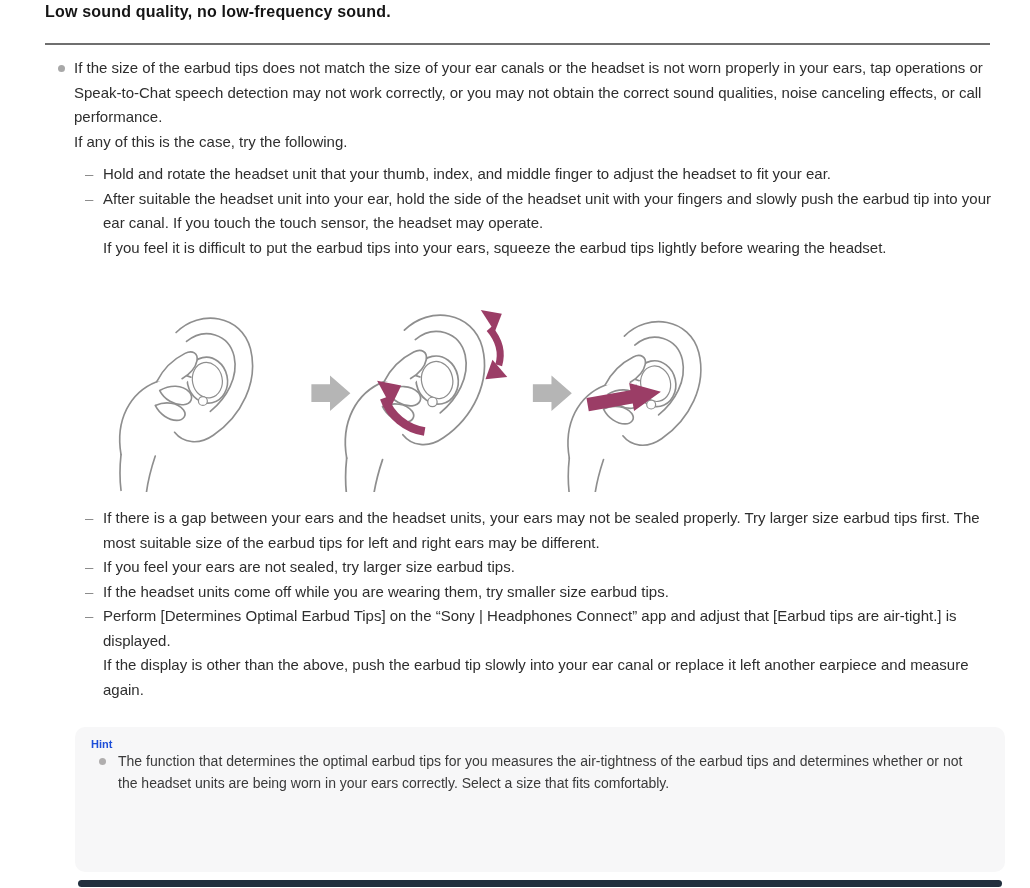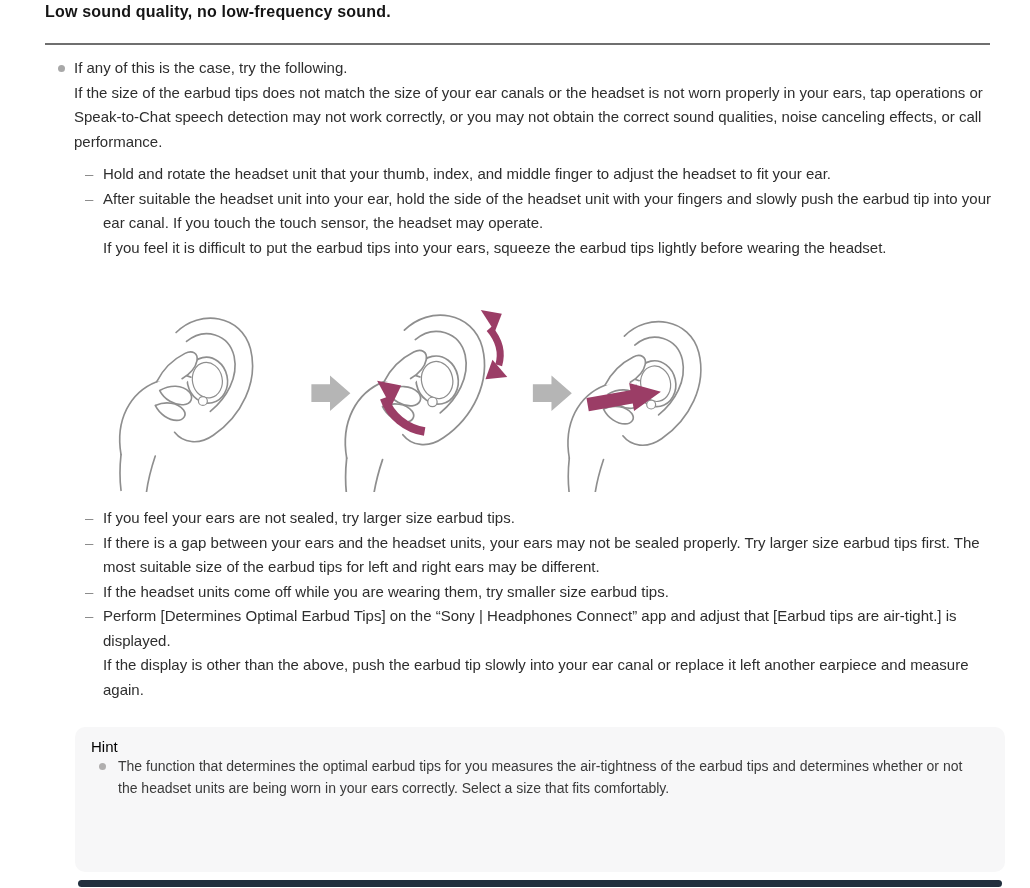--- a/index.html
+++ b/index.html
@@ -27,21 +27,21 @@
   .dash-list li::before {
     content:"–"; position:absolute; left:40px; top:0; color:#8c8c8c; font-size:15px; line-height:24.5px;
   }
   .steps { position:absolute; top:162px; left:45px; width:952px; }
   .tips  { position:absolute; top:506px; left:45px; width:952px; }
   .figure { position:absolute; top:297px; left:97px; width:660px; height:195px; }
   .hint {
     position:absolute; top:727px; left:75px; width:930px; height:145px;
     background:#f7f7f8; border-radius:10px; padding:11px 20px 12px 16px;
   }
-  .hint-title { font-size:15px; font-weight:normal; color:#000000; }
+  .hint-title { font-size:11px; font-weight:bold; color:#1d4ed8; }
   .hint ul { }
   .hint li { position:relative; padding-left:27px; font-size:14px; line-height:22px; color:#3a3a3a; }
   .hint li::before {
     content:""; position:absolute; left:8px; top:8px; width:7px; height:7px;
     border-radius:50%; background:#b0aeae;
   }
   .hbar {
     position:absolute; top:880px; left:78px; width:924px; height:7px;
     border-radius:4px; background:#22303e;
   }
@@ -49,22 +49,22 @@
 </head>
 <body>
 
 <div class="page">
 
   <h1 class="title">Low sound quality, no low-frequency sound.</h1>
   <div class="rule"></div>
 
   <ul class="intro text">
     <li>
+      <div>If the size of the earbud tips does not match the size of your ear canals or the headset is not worn properly in your ears, tap operations or Speak-to-Chat speech detection may not work correctly, or you may not obtain the correct sound qualities, noise canceling effects, or call performance.</div>
       <div>If any of this is the case, try the following.</div>
-      <div>If the size of the earbud tips does not match the size of your ear canals or the headset is not worn properly in your ears, tap operations or Speak-to-Chat speech detection may not work correctly, or you may not obtain the correct sound qualities, noise canceling effects, or call performance.</div>
     </li>
   </ul>
 
   <ul class="steps dash-list text">
     <li>
       <div>Hold and rotate the headset unit that your thumb, index, and middle finger to adjust the headset to fit your ear.</div>
     </li>
     <li>
       <div>After suitable the headset unit into your ear, hold the side of the headset unit with your fingers and slowly push the earbud tip into your ear canal. If you touch the touch sensor, the headset may operate.</div>
       <div>If you feel it is difficult to put the earbud tips into your ears, squeeze the earbud tips lightly before wearing the headset.</div>
@@ -115,24 +115,24 @@
         <use href="#earhand"></use>
         <g transform="rotate(-10 95 118)">
           <polygon points="42,126 102,126 102,136 142,117 102,98 102,108 42,108" fill="#9b3d66"></polygon>
         </g>
       </g>
     </svg>
   </div>
 
   <ul class="tips dash-list text">
     <li>
-      <div>If you feel your ears are not sealed, try larger size earbud tips.</div>
+      <div>If there is a gap between your ears and the headset units, your ears may not be sealed properly. Try larger size earbud tips first. The most suitable size of the earbud tips for left and right ears may be different.</div>
     </li>
     <li>
-      <div>If there is a gap between your ears and the headset units, your ears may not be sealed properly. Try larger size earbud tips first. The most suitable size of the earbud tips for left and right ears may be different.</div>
+      <div>If you feel your ears are not sealed, try larger size earbud tips.</div>
     </li>
     <li>
       <div>If the headset units come off while you are wearing them, try smaller size earbud tips.</div>
     </li>
     <li>
       <div>Perform [Determines Optimal Earbud Tips] on the “Sony | Headphones Connect” app and adjust that [Earbud tips are air-tight.] is displayed.</div>
       <div>If the display is other than the above, push the earbud tip slowly into your ear canal or replace it left another earpiece and measure again.</div>
     </li>
   </ul>
 

